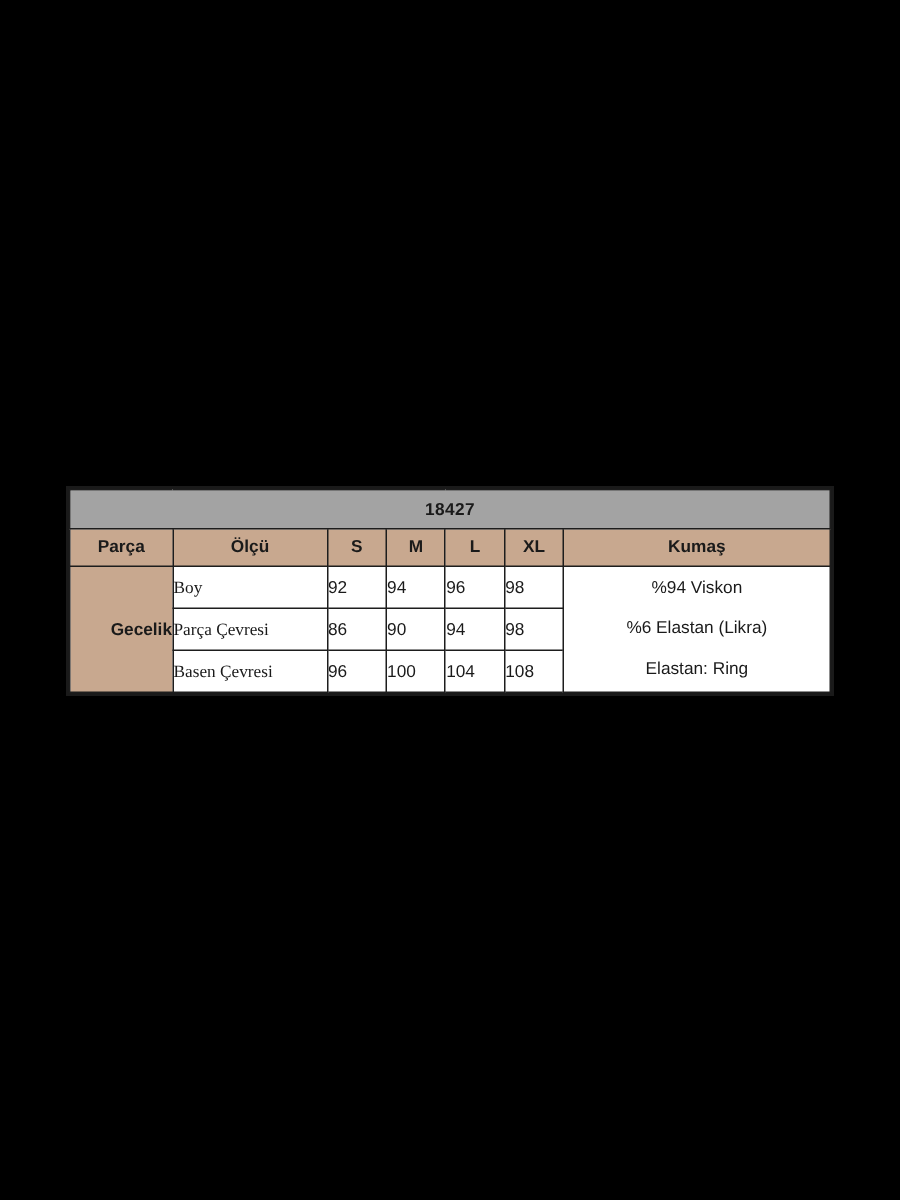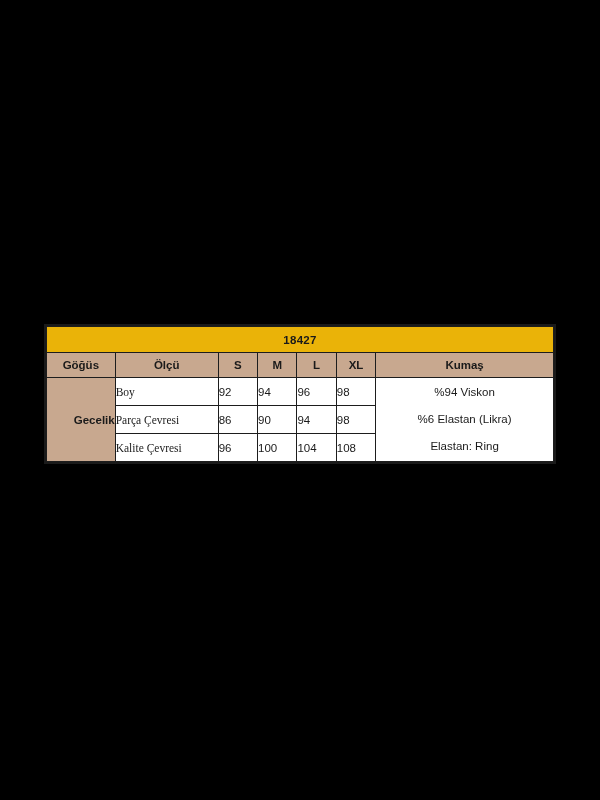--- a/index.html
+++ b/index.html
@@ -37,21 +37,21 @@
   }
   table.size-table td,
   table.size-table th {
     border: 1px solid #1d1d1d;
     font-size: 11.5px;
     color: #1a1a1a;
     padding: 0;
     vertical-align: middle;
   }
   .title-cell {
-    background: #eab308;
+    background: #a3a3a3;
     text-align: center;
     font-weight: bold;
     font-size: 12.5px;
     height: 25px;
     letter-spacing: 0.3px;
   }
   .hdr {
     background: #c8a88f;
     font-weight: bold;
     text-align: center;
@@ -109,21 +109,21 @@
         <col class="col-size">
         <col class="col-size">
         <col class="col-size">
         <col class="col-kumas">
       </colgroup>
       <tbody>
         <tr>
           <td class="title-cell" colspan="7">18427</td>
         </tr>
         <tr>
-          <td class="hdr hdr-parca">Göğüs</td>
+          <td class="hdr hdr-parca">Parça</td>
           <td class="hdr hdr-olcu">Ölçü</td>
           <td class="hdr">S</td>
           <td class="hdr">M</td>
           <td class="hdr">L</td>
           <td class="hdr">XL</td>
           <td class="hdr hdr-kumas">Kumaş</td>
         </tr>
         <tr>
           <td class="group-cell" rowspan="3">Gecelik</td>
           <td class="lbl">Boy</td>
@@ -138,21 +138,21 @@
           </td>
         </tr>
         <tr>
           <td class="lbl">Parça Çevresi</td>
           <td class="num">86</td>
           <td class="num">90</td>
           <td class="num">94</td>
           <td class="num">98</td>
         </tr>
         <tr>
-          <td class="lbl">Kalite Çevresi</td>
+          <td class="lbl">Basen Çevresi</td>
           <td class="num">96</td>
           <td class="num">100</td>
           <td class="num">104</td>
           <td class="num">108</td>
         </tr>
       </tbody>
     </table>
   </div>
 </div>
 

